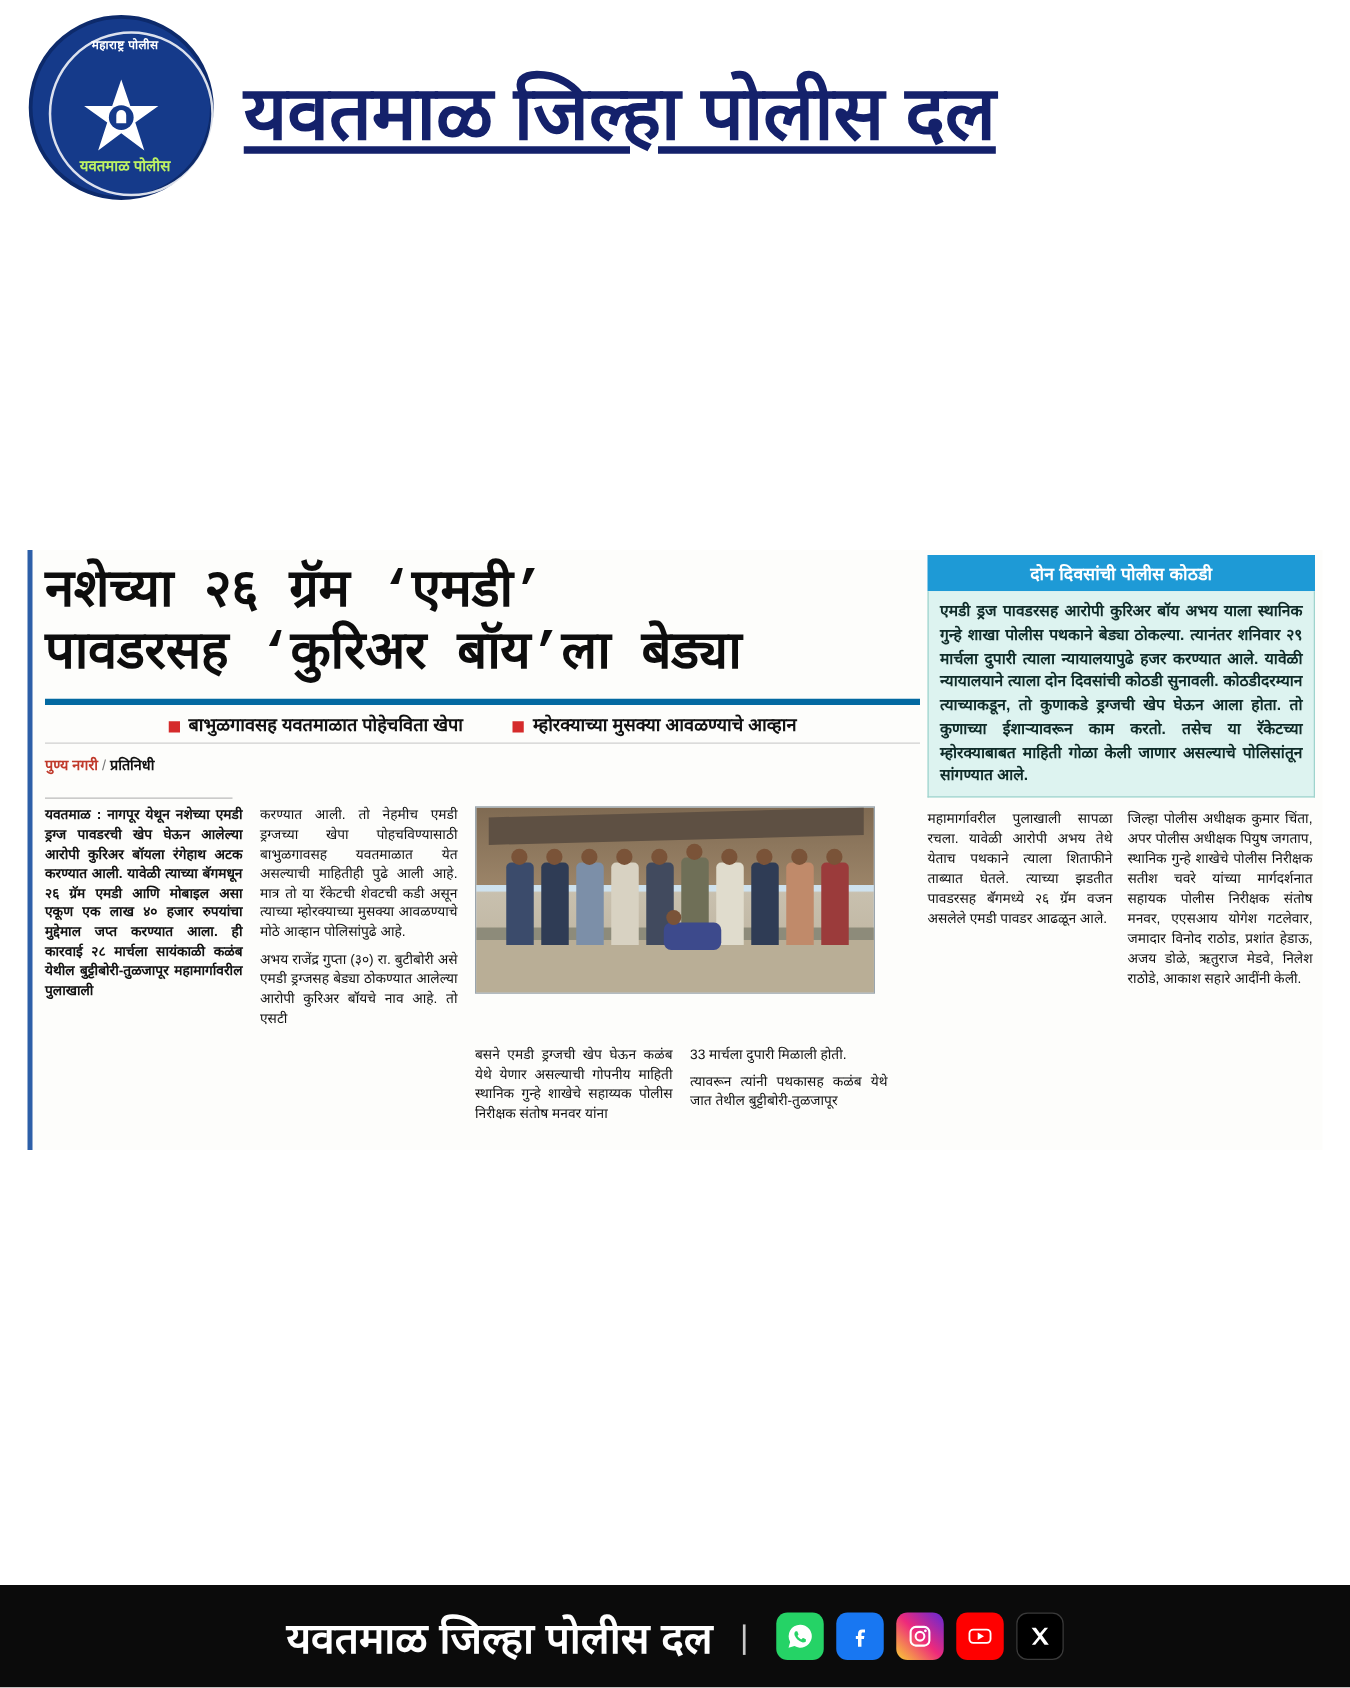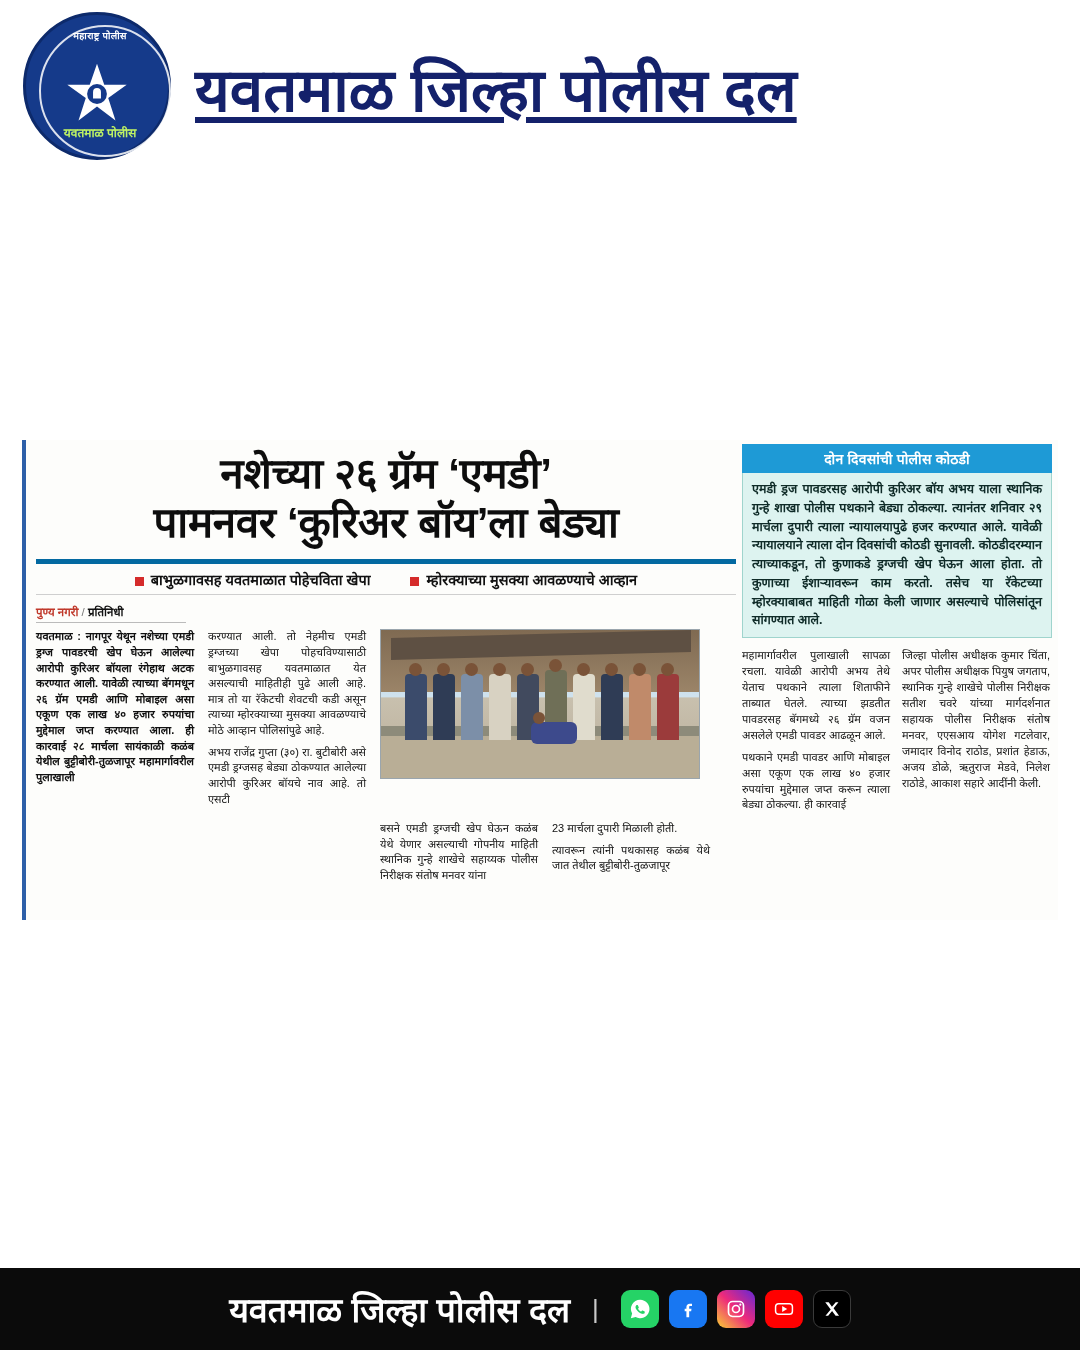--- a/index.html
+++ b/index.html
@@ -55,39 +55,39 @@
     position:absolute; left:22px; top:440px; width:1036px; height:480px;
     background:#fdfdfb;
     border-left:4px solid #2d5fa8;
   }
   .clip-inner { position:relative; width:100%; height:100%; padding:6px 8px 0 10px; }
 
   .left-col { position:absolute; left:10px; top:4px; width:700px; }
   .right-col { position:absolute; right:6px; top:4px; width:310px; }
 
   .headline {
-    font-family:Liberation Sans, sans-serif;
+    font-family:Liberation Mono, monospace;
     color:#0d0d0d; font-weight:bold;
-    font-size:42px; line-height:1.16; text-align:center;
+    font-size:42px; line-height:1.16; text-align:left;
     margin:6px 0 0 0; letter-spacing:-0.3px;
   }
   .headline .ln2 { display:block; }
 
   .subbar {
     margin-top:12px; border-top:5px solid #0369a1; border-bottom:1px solid #cfcfcf;
     padding:5px 2px; display:flex; align-items:center; justify-content:center; gap:40px;
     font-size:14.5px; font-weight:bold; color:#111;
   }
   .subbar .sq {
     display:inline-block; width:9px; height:9px; background:#d52b2b; margin-right:7px;
     vertical-align:middle;
   }
   .byline {
     margin-top:9px; font-size:11.5px; color:#111; font-weight:bold;
-    border-bottom:1px solid #bbb; padding-bottom:3px; width:150px;
+    border-bottom:1px solid #bbb; padding-bottom:19px; width:150px;
   }
   .byline .pn { color:#c0392b; }
   .byline .sep { color:#777; font-weight:normal; }
 
   .cols {
     margin-top:6px; display:flex; gap:14px; width:700px;
   }
   .col { width:158px; font-size:11px; line-height:1.42; text-align:justify; color:#111; }
   .col p { margin:0 0 6px 0; }
   .col .lead { font-weight:bold; }
@@ -183,21 +183,21 @@
   </div>
   <div class="header-title">यवतमाळ जिल्हा पोलीस दल</div>
 </div>
 
 <div class="clipping">
   <div class="clip-inner">
 
     <div class="left-col">
       <div class="headline">
         <span>नशेच्या २६ ग्रॅम ‘एमडी’</span>
-        <span class="ln2">पामनवर ‘कुरिअर बॉय’ला बेड्या</span>
+        <span class="ln2">पावडरसह ‘कुरिअर बॉय’ला बेड्या</span>
       </div>
 
       <div class="subbar">
         <span><span class="sq"></span><span>बाभुळगावसह यवतमाळात पोहेचविता खेपा</span></span>
         <span><span class="sq"></span><span>म्होरक्याच्या मुसक्या आवळण्याचे आव्हान</span></span>
       </div>
 
       <div class="byline">
         <span class="pn">पुण्य नगरी</span>
         <span class="sep">/</span>
@@ -256,33 +256,32 @@
         </div>
       </div>
 
       <div class="cols2">
         <div class="col" style="visibility:hidden;"></div>
         <div class="col" style="visibility:hidden;"></div>
         <div class="col">
           <p>बसने एमडी ड्रग्जची खेप घेऊन कळंब येथे येणार असल्याची गोपनीय माहिती स्थानिक गुन्हे शाखेचे सहाय्यक पोलीस निरीक्षक संतोष मनवर यांना</p>
         </div>
         <div class="col">
-          <p>23 मार्चला दुपारी मिळाली होती.</p>
+          <p>33 मार्चला दुपारी मिळाली होती.</p>
           <p>त्यावरून त्यांनी पथकासह कळंब येथे जात तेथील बुट्टीबोरी-तुळजापूर</p>
         </div>
       </div>
     </div>
 
     <div class="right-col">
       <div class="box-head">दोन दिवसांची पोलीस कोठडी</div>
       <div class="box-body">एमडी ड्रज पावडरसह आरोपी कुरिअर बॉय अभय याला स्थानिक गुन्हे शाखा पोलीस पथकाने बेड्या ठोकल्या. त्यानंतर शनिवार २९ मार्चला दुपारी त्याला न्यायालयापुढे हजर करण्यात आले. यावेळी न्यायालयाने त्याला दोन दिवसांची कोठडी सुनावली. कोठडीदरम्यान त्याच्याकडून, तो कुणाकडे ड्रग्जची खेप घेऊन आला होता. तो कुणाच्या ईशाऱ्यावरून काम करतो. तसेच या रॅकेटच्या म्होरक्याबाबत माहिती गोळा केली जाणार असल्याचे पोलिसांतून सांगण्यात आले.</div>
       <div class="r-cols">
         <div class="r-col">
           <p>महामार्गावरील पुलाखाली सापळा रचला. यावेळी आरोपी अभय तेथे येताच पथकाने त्याला शिताफीने ताब्यात घेतले. त्याच्या झडतीत पावडरसह बॅगमध्ये २६ ग्रॅम वजन असलेले एमडी पावडर आढळून आले.</p>
-          <p>पथकाने एमडी पावडर आणि मोबाइल असा एकूण एक लाख ४० हजार रुपयांचा मुद्देमाल जप्त करून त्याला बेड्या ठोकल्या. ही कारवाई</p>
         </div>
         <div class="r-col">
           <p>जिल्हा पोलीस अधीक्षक कुमार चिंता, अपर पोलीस अधीक्षक पियुष जगताप, स्थानिक गुन्हे शाखेचे पोलीस निरीक्षक सतीश चवरे यांच्या मार्गदर्शनात सहायक पोलीस निरीक्षक संतोष मनवर, एएसआय योगेश गटलेवार, जमादार विनोद राठोड, प्रशांत हेडाऊ, अजय डोळे, ऋतुराज मेडवे, निलेश राठोडे, आकाश सहारे आदींनी केली.</p>
         </div>
       </div>
     </div>
 
   </div>
 </div>
 

